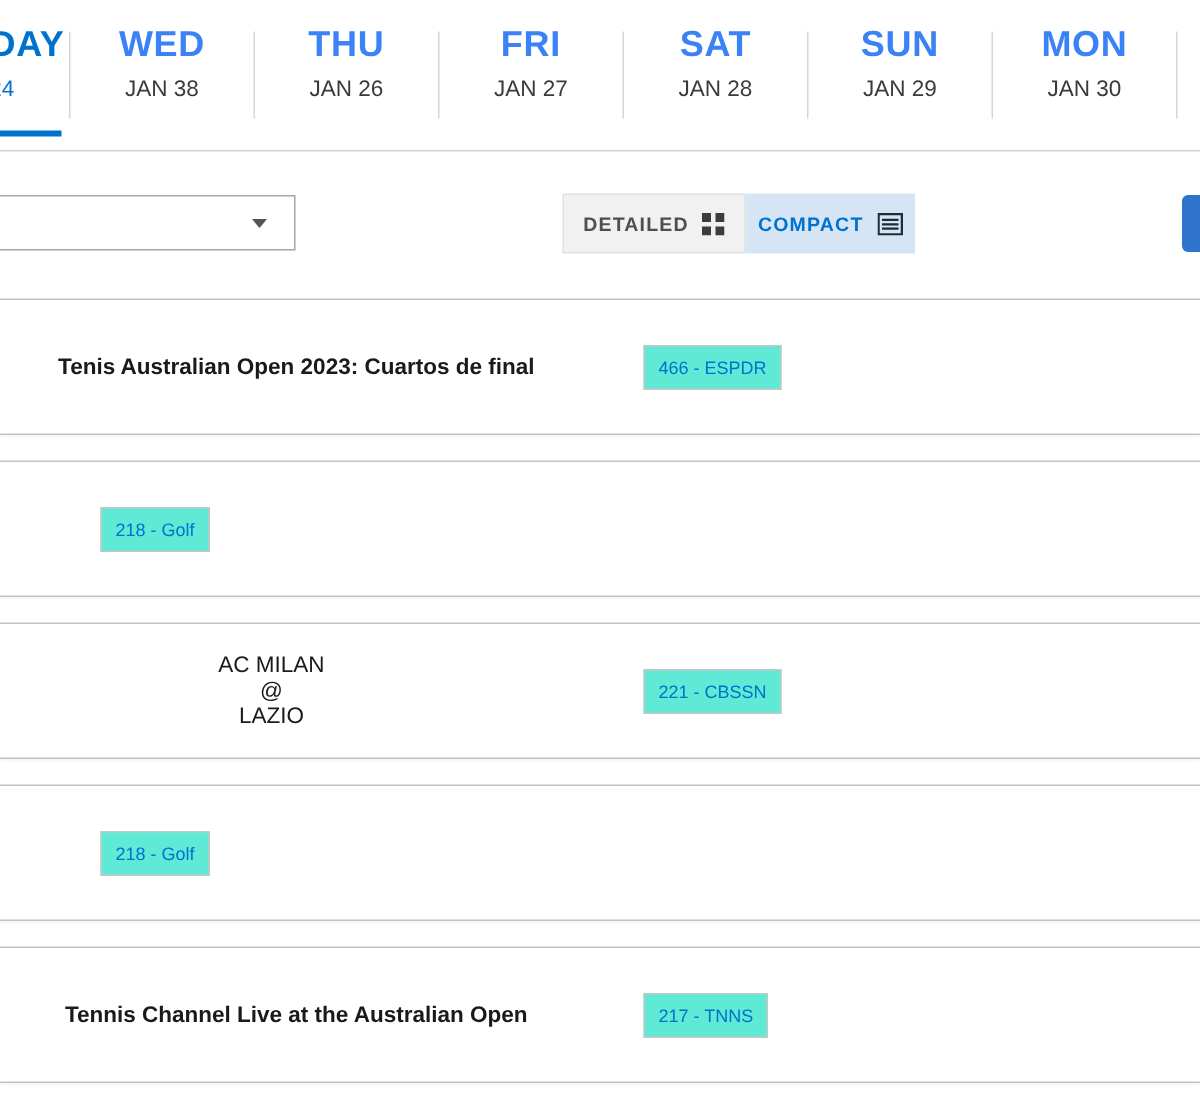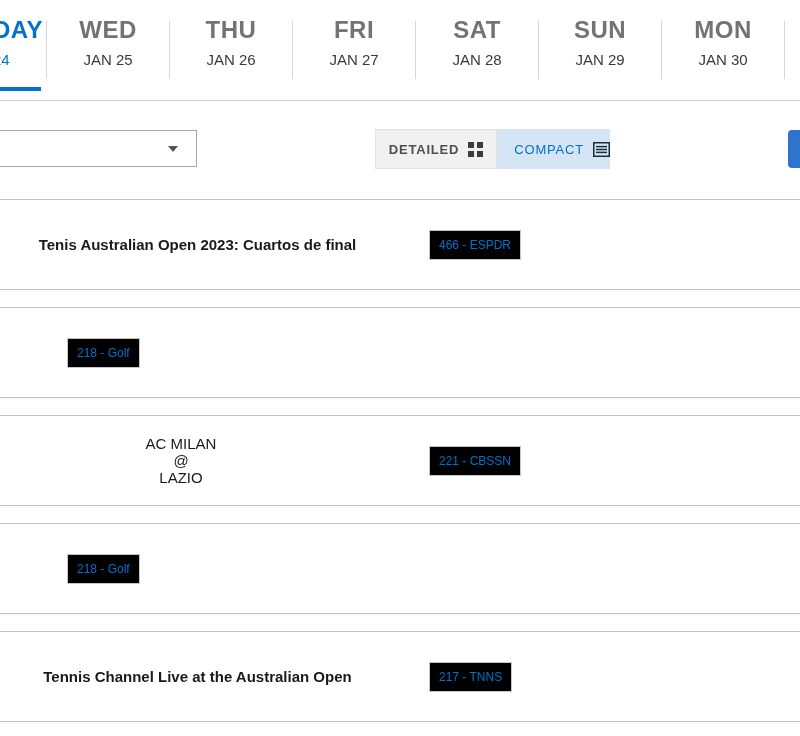--- a/index.html
+++ b/index.html
@@ -4,69 +4,69 @@
 <style>
   * { margin:0; padding:0; box-sizing:border-box; }
   html,body { width:800px; height:736px; overflow:hidden; background:#ffffff;
     font-family:"Liberation Sans", sans-serif; }
   body { position:relative; }
 
   
   .date-nav { position:absolute; top:0; left:-76px; height:100px; display:flex; align-items:stretch; }
   .day-cell { width:122px; position:relative; display:flex; flex-direction:column;
     align-items:center; padding-top:16px; cursor:pointer; }
-  .day-name { font-size:24px; font-weight:700; color:#737373; letter-spacing:0.5px; line-height:28px; }
+  .day-name { font-size:24px; font-weight:700; color:#3b82f6; letter-spacing:0.5px; line-height:28px; }
   .day-date { font-size:15px; color:#3a3a3a; margin-top:7px; }
   .day-cell.selected .day-name, .day-cell.selected .day-date { color:#0072ce; }
   .day-indicator { position:absolute; bottom:9px; left:5px; right:5px; height:4px; background:#0072ce; }
   .day-sep { width:1px; height:58px; background:#d6d6d6; align-self:center; }
   .nav-divider { position:absolute; top:100px; left:0; width:800px; height:1px; background:#cfcfcf; }
 
   
   .filter-dropdown { position:absolute; top:130px; left:-30px; width:227px; height:37px;
     border:1px solid #a6a6a6; background:#fff; display:flex; align-items:center;
     justify-content:flex-end; padding-right:18px; cursor:pointer; }
   .caret-down { width:0; height:0; border-left:5px solid transparent;
     border-right:5px solid transparent; border-top:6px solid #555; }
 
   .view-toggle { position:absolute; top:129px; left:375px; height:40px; display:flex; }
   .toggle-btn { display:flex; align-items:center; justify-content:center; gap:9px;
     font-size:13px; letter-spacing:0.8px; cursor:pointer; }
   .toggle-btn.detailed { width:122px; background:#f1f1f1; color:#4f4f4f;
     font-weight:600; border:1px solid #e2e2e2; }
-  .toggle-btn.compact { width:113px; background:#d5e5f6; color:#0072ce; font-weight:400;justify-content:flex-end; }
+  .toggle-btn.compact { width:113px; background:#d5e5f6; color:#0072ce; font-weight:700; }
   .icon svg { display:block; }
 
   .primary-button { position:absolute; top:130px; left:788px; width:52px; height:38px;
     background:#2e74cc; border:none; border-radius:4px; cursor:pointer; }
 
   
   .program-list { position:absolute; top:199px; left:0; width:800px; }
   .card { height:91px; border-top:1px solid #bcc4cb; border-bottom:1px solid #bcc4cb;
     margin-bottom:17px; display:flex; align-items:center; background:#fff;
     box-shadow:0 1px 2px rgba(0,0,0,0.05); cursor:pointer; }
   .title-col { width:362px; text-align:center; font-size:15px; font-weight:700; color:#1a1a1a;padding-left:33px; }
   .matchup { display:flex; width:362px;flex-direction:column; }
   .matchup span { flex:1; text-align:center; font-size:15px; font-weight:400; color:#1a1a1a; }
   .badge { margin-left:67px; border:1px solid #c6c6c6; border-radius:0; padding:7px 9px;
-    font-size:12px; color:#0072ce; background:#000000; white-space:nowrap; cursor:pointer; }
+    font-size:12px; color:#0072ce; background:#5eead4; white-space:nowrap; cursor:pointer; }
 </style>
 </head>
 <body>
 
 <div class="date-nav">
   <div class="day-cell selected">
     <span class="day-name">TUESDAY</span>
     <span class="day-date">JAN 24</span>
     <div class="day-indicator"></div>
   </div>
   <div class="day-sep"></div>
   <div class="day-cell">
     <span class="day-name">WED</span>
-    <span class="day-date">JAN 25</span>
+    <span class="day-date">JAN 38</span>
   </div>
   <div class="day-sep"></div>
   <div class="day-cell">
     <span class="day-name">THU</span>
     <span class="day-date">JAN 26</span>
   </div>
   <div class="day-sep"></div>
   <div class="day-cell">
     <span class="day-name">FRI</span>
     <span class="day-date">JAN 27</span>

